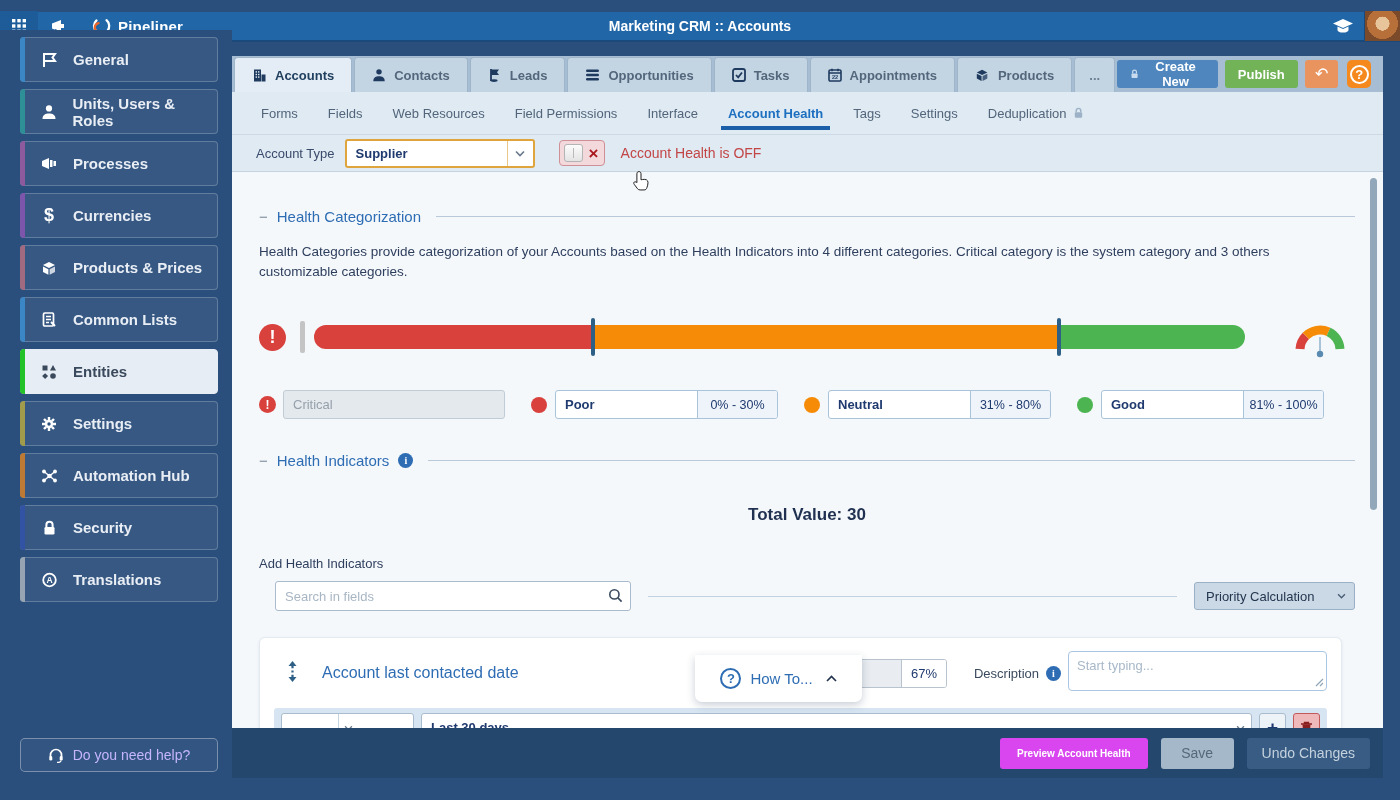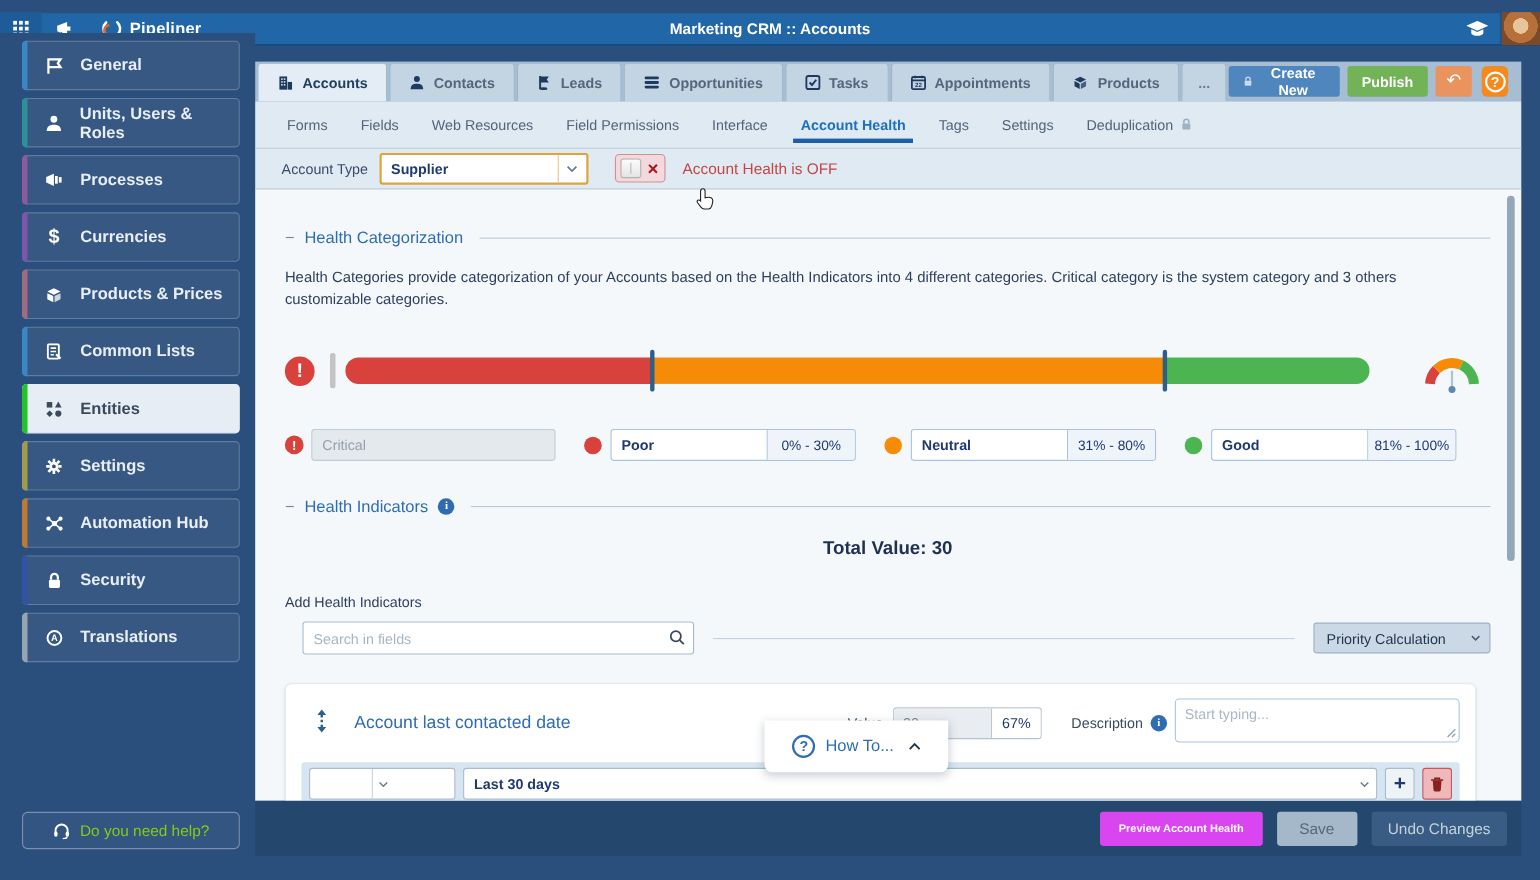--- a/index.html
+++ b/index.html
@@ -26,21 +26,21 @@
   .side-item { position:relative; display:flex; align-items:center; gap:12px; width:198px; height:45px;
     margin:7px 0 0 20px; background:#3056856; background:rgba(255,255,255,0.055);
     border:1px solid rgba(255,255,255,0.22); border-radius:4px; color:#e9eef5;
     font-size:15px; font-weight:bold; cursor:pointer; padding-left:16px; }
   .side-item .accent { position:absolute; left:-1px; top:-1px; bottom:-1px; width:5px; border-radius:4px 0 0 4px; }
   .side-item .icn { width:24px; display:flex; justify-content:center; color:#fff; }
   .side-item.selected { background:#e7edf4; color:#3a4a5c; border-color:#e7edf4; }
   .side-item.selected .icn { color:#3a4a5c; }
   .help-btn { position:absolute; left:20px; bottom:28px; width:198px; height:34px;
     background:rgba(255,255,255,0.04); border:1px solid rgba(255,255,255,0.35); border-radius:5px;
-    color:#84cc16; font-size:14px; display:flex; align-items:center; justify-content:center; gap:9px; cursor:pointer; }
+    color:#c4b5fd; font-size:14px; display:flex; align-items:center; justify-content:center; gap:9px; cursor:pointer; }
 
   
   .content { position:absolute; left:232px; top:30px; width:1151px; height:770px; }
 
   
   .tabstrip { position:absolute; top:26px; left:0; width:1151px; height:36px; background:#a6bdd3;
     display:flex; align-items:flex-end; padding-left:2px; }
   .tab { display:flex; align-items:center; gap:8px; height:35px; padding:0 17px; background:#c3d4e2;
     border:1px solid #9fb6ca; border-bottom:none; border-radius:4px 4px 0 0; margin-right:2px;
     font-size:13px; color:#53677c; font-weight:bold; cursor:pointer; white-space:nowrap; }
@@ -121,21 +121,21 @@
     overflow:hidden; background:#fff; }
   .cat-name { width:142px; display:flex; align-items:center; padding-left:9px; font-size:13px;
     font-weight:bold; color:#1f3a6f; border-right:1px solid #a9c3da; }
   .cat-range { width:79px; display:flex; align-items:center; justify-content:center; font-size:12.5px;
     color:#1f3a6f; background:#eef4fa; }
 
   
   .hi-head { margin-top:33px; }
   .info-dot { width:15px; height:15px; border-radius:50%; background:#2e6db3; color:#fff; font-size:10px;
     font-weight:bold; font-family:"Liberation Serif",serif; display:flex; align-items:center; justify-content:center; flex:none; }
-  .total-value { text-align:center; margin-top:20px; font-size:17px; font-weight:bold; color:#1f3050; }
+  .total-value { text-align:center; margin-top:36px; font-size:17px; font-weight:bold; color:#1f3050; }
   .add-label { margin-top:31px; font-size:13px; color:#2e3f5e; }
   .search-row { display:flex; align-items:center; margin-top:10px;margin-left:16px; }
   .search-wrap { position:relative; width:356px; }
   .search-input { width:356px; height:30px; border:1px solid #a9bccd; border-radius:3px; background:#fff;
     padding:0 30px 0 9px; font-size:13px; color:#2e3f5e; font-family:"Liberation Sans",sans-serif; }
   .search-input::placeholder { color:#a8b6c4; }
   .search-ic { position:absolute; right:8px; top:7px; color:#3a4a5e; }
   .search-div { flex:1; height:1px; background:#c2d2e0; margin:0 17px; }
   .calc-dd { width:161px; height:28px; background:#cbd9e7; border:1px solid #9ab0c6; border-radius:3px;
     display:flex; align-items:center; justify-content:space-between; padding:0 8px 0 11px; cursor:pointer; }

